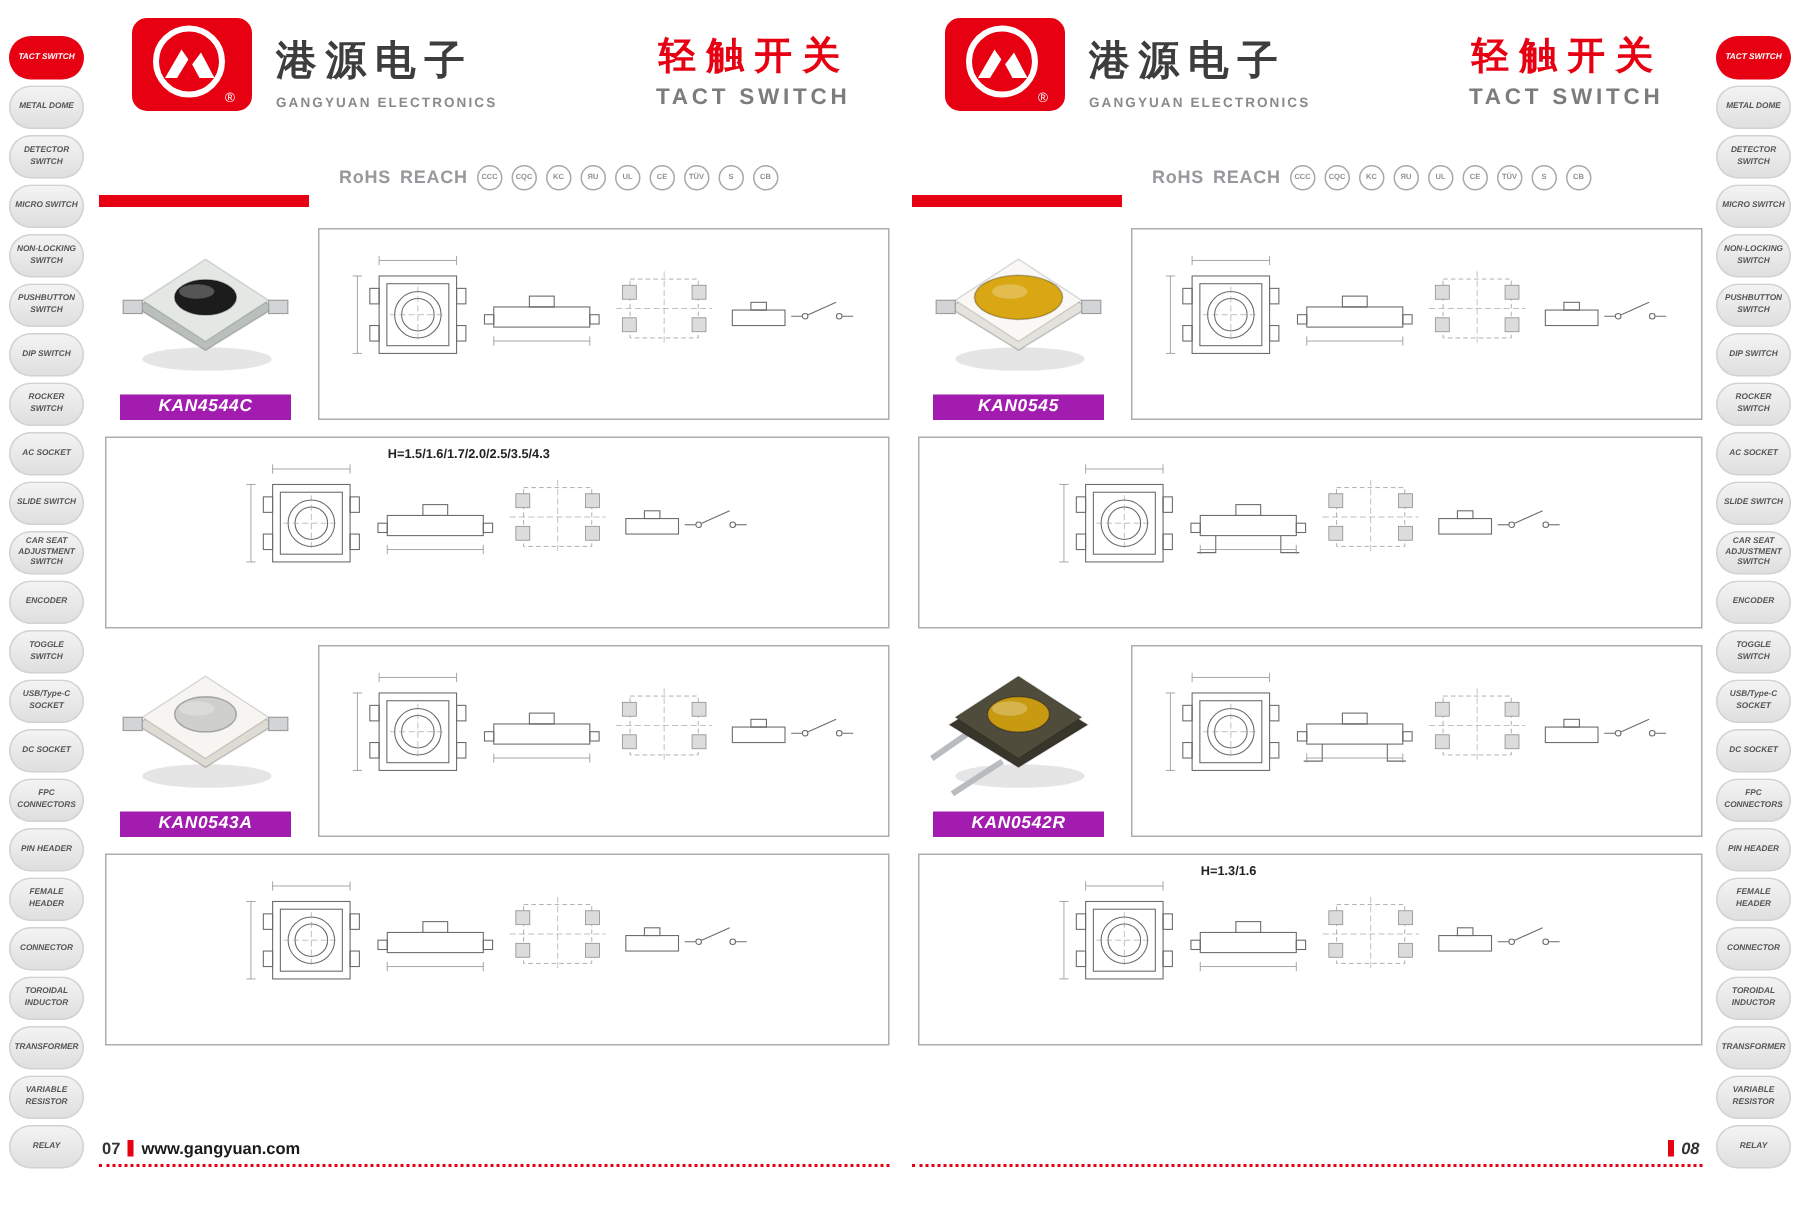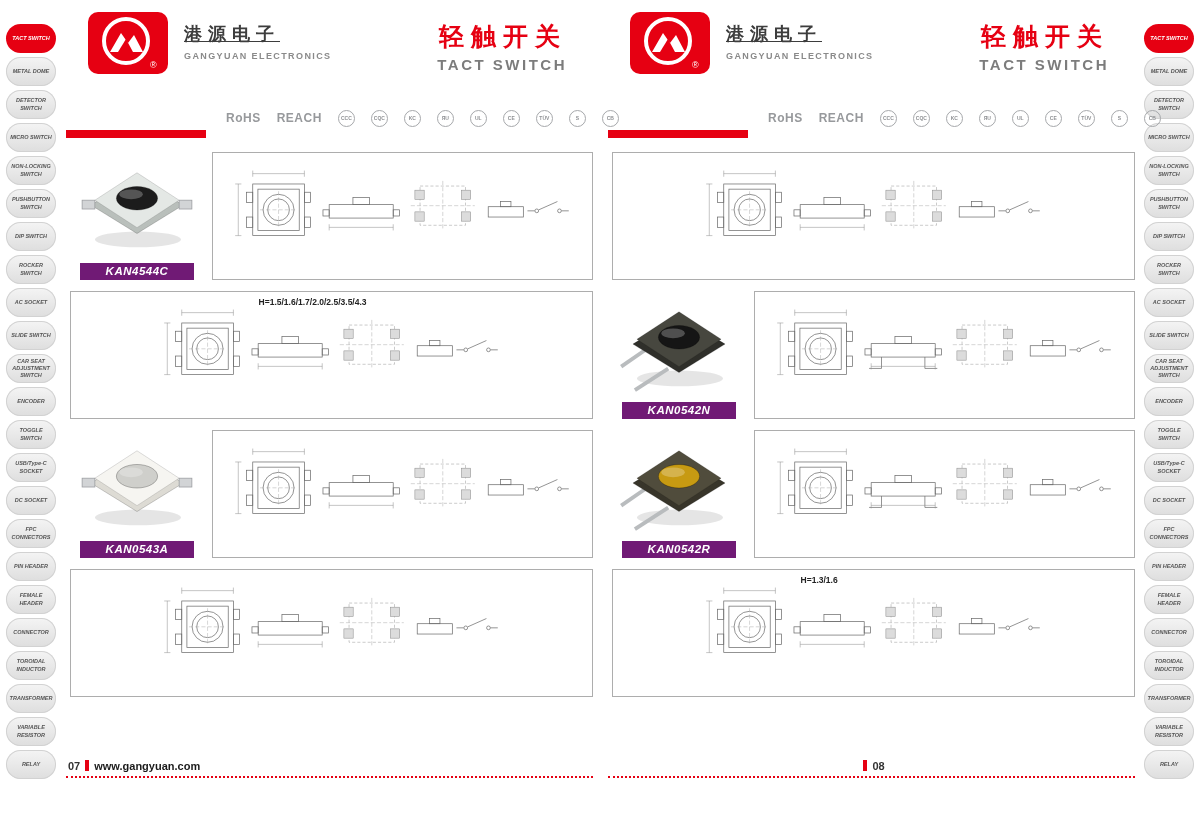--- a/index.html
+++ b/index.html
@@ -22,59 +22,59 @@
   
   .page { position:absolute; top:10px; width:527px; height:795px; }
   .page.left { left:66px; } .page.right { left:608px; }
 
   
   .page-header { position:relative; height:90px; }
   .logo-box { position:absolute; left:22px; top:2px; width:80px; height:62px;
     background:#e60012; border-radius:10px; }
   .logo-box svg { width:100%; height:100%; display:block; }
   .brand { position:absolute; left:118px; top:12px; }
-  .brand-cn { font-size:18px; font-weight:bold; color:#3d3d3d; letter-spacing:6px;
-    font-family:"DejaVu Sans", sans-serif;text-decoration:underline; }
+  .brand-cn { font-size:27px; font-weight:bold; color:#3d3d3d; letter-spacing:6px;
+    font-family:"DejaVu Sans", sans-serif; }
   .brand-en { font-size:9px; font-weight:bold; color:#8a8a8a; letter-spacing:1.4px; margin-top:5px; }
   .title { position:absolute; right:26px; top:10px; text-align:right; }
   .title-cn { font-size:25px; font-weight:bold; color:#e60012; letter-spacing:7px;
     font-family:"DejaVu Sans", sans-serif; }
   .title-en { font-size:15px; font-weight:bold; color:#7c7c7c; letter-spacing:2.5px; margin-top:3px; }
 
   
   .cert-row { position:absolute; top:98px; left:160px; height:20px;
-    display:flex; align-items:center; gap:16px; }
+    display:flex; align-items:center; gap:6px; }
   .cert-text { font-size:12px; font-weight:bold; color:#97999c; letter-spacing:0.5px; }
   .mark { width:17px; height:17px; border:1.2px solid #a6a8ab; border-radius:50%;
     color:#8f9194; font-size:5px; font-weight:bold;
     display:flex; align-items:center; justify-content:center; flex:0 0 17px; }
 
   .red-bar { position:absolute; top:120px; left:0; width:140px; height:8px; background:#e60012; }
 
   
   .products { position:absolute; top:142px; left:0; right:0;
     display:flex; flex-direction:column; gap:11px; }
   .product-row { display:flex; height:128px; }
   .photo-col { width:142px; display:flex; flex-direction:column; align-items:center;
     justify-content:flex-end; }
   .photo { width:128px; height:98px; }
   .photo svg { width:100%; height:100%; display:block; }
-  .part-label { width:114px; background:#701a75; color:#ffffff; font-weight:bold;
+  .part-label { width:114px; background:#a21caf; color:#ffffff; font-weight:bold;
     font-style:italic; font-size:11.5px; text-align:center; padding:2.5px 0 3px;
     letter-spacing:0.5px; margin-top:4px; }
   .drawing-box { flex:1; border:1px solid #adadad; margin-left:4px; position:relative;
     background:#ffffff; }
   .drawing-box svg { position:absolute; inset:0; width:100%; height:100%; }
   .drawing-note { position:absolute; top:5px; left:36%; font-size:8.5px; color:#222;
     font-weight:bold; z-index:2; }
 
   
   .page-footer { position:absolute; top:748px; left:0; right:0; }
   .footer-content { display:flex; align-items:center; height:15px; padding:0 2px; }
-  .footer-content.right-align { justify-content:center; }
+  .footer-content.right-align { justify-content:flex-end;font-style:italic; }
   .page-num { font-size:11px; font-weight:bold; color:#333; }
   .red-tick { width:4px; height:11px; background:#e60012; margin:0 5px; }
   .site { font-size:11px; font-weight:bold; color:#1a1a1a; }
   .footer-line { border-top:2px dotted #e60012; margin-top:3px; }
 </style>
 </head>
 <body>
 
 <div class="sidebar left">
     <div class="pill active">TACT SWITCH</div>
@@ -417,82 +417,82 @@
       <span class="mark">ЯU</span>
       <span class="mark">UL</span>
       <span class="mark">CE</span>
       <span class="mark">TÜV</span>
       <span class="mark">S</span>
       <span class="mark">CB</span>
     </div>
     <div class="red-bar"></div>
     <div class="products">
       <div class="product-row">
-      <div class="drawing-box">
-        <div class="drawing-note"></div>
-        <svg viewBox="0 0 330 122" preserveAspectRatio="xMidYMid meet">
-    <g transform="translate(20,30)">
-      <rect x="0" y="0" width="50" height="50" stroke="#6b6b6b" stroke-width="0.7" fill="none"></rect>
-      <rect x="5" y="5" width="40" height="40" stroke="#6b6b6b" stroke-width="0.7" fill="none"></rect>
-      <circle cx="25" cy="25" r="15" stroke="#6b6b6b" stroke-width="0.7" fill="none"></circle>
-      <circle cx="25" cy="25" r="10.5" stroke="#6b6b6b" stroke-width="0.7" fill="none"></circle>
-      <path d="M25 7 V43 M7 25 H43" stroke="#9a9a9a" stroke-width="0.4" stroke-dasharray="4 2" fill="none"></path>
-      <rect x="-6" y="8" width="6" height="10" stroke="#6b6b6b" stroke-width="0.7" fill="none"></rect>
-      <rect x="-6" y="32" width="6" height="10" stroke="#6b6b6b" stroke-width="0.7" fill="none"></rect>
-      <rect x="50" y="8" width="6" height="10" stroke="#6b6b6b" stroke-width="0.7" fill="none"></rect>
-      <rect x="50" y="32" width="6" height="10" stroke="#6b6b6b" stroke-width="0.7" fill="none"></rect>
-      <path d="M0 -10 H50 M0 -13 V-7 M50 -13 V-7" stroke="#8e8e8e" stroke-width="0.5" fill="none"></path>
-      <path d="M-14 0 V50 M-17 0 H-11 M-17 50 H-11" stroke="#8e8e8e" stroke-width="0.5" fill="none"></path>
-    </g>
-    <g transform="translate(94,50)">
-      <rect x="0" y="0" width="62" height="13" stroke="#6b6b6b" stroke-width="0.7" fill="none"></rect>
-      <rect x="23" y="-7" width="16" height="7" stroke="#6b6b6b" stroke-width="0.7" fill="none"></rect>
-      <rect x="-6" y="5" width="6" height="6" stroke="#6b6b6b" stroke-width="0.7" fill="none"></rect>
-      <rect x="62" y="5" width="6" height="6" stroke="#6b6b6b" stroke-width="0.7" fill="none"></rect>
-
-      <path d="M0 22 H62 M0 19 V25 M62 19 V25" stroke="#8e8e8e" stroke-width="0.5" fill="none"></path>
-    </g>
-    <g transform="translate(182,32)">
-      <rect x="0" y="0" width="44" height="38" stroke="#9a9a9a" stroke-width="0.5" stroke-dasharray="3 2" fill="none"></rect>
-      <rect x="-5" y="4" width="9" height="9" fill="#dcdcdc" stroke="#8b8b8b" stroke-width="0.5"></rect>
-      <rect x="-5" y="25" width="9" height="9" fill="#dcdcdc" stroke="#8b8b8b" stroke-width="0.5"></rect>
-      <rect x="40" y="4" width="9" height="9" fill="#dcdcdc" stroke="#8b8b8b" stroke-width="0.5"></rect>
-      <rect x="40" y="25" width="9" height="9" fill="#dcdcdc" stroke="#8b8b8b" stroke-width="0.5"></rect>
-      <path d="M22 -5 V43 M-9 19 H53" stroke="#9a9a9a" stroke-width="0.4" stroke-dasharray="4 2" fill="none"></path>
-    </g>
-    <g transform="translate(248,52)">
-      <rect x="0" y="0" width="34" height="10" stroke="#6b6b6b" stroke-width="0.7" fill="none"></rect>
-      <rect x="12" y="-5" width="10" height="5" stroke="#6b6b6b" stroke-width="0.7" fill="none"></rect>
-    </g>
-    <g transform="translate(292,50)">
-      <path d="M-6 6 H1" stroke="#6b6b6b" stroke-width="0.7" fill="none"></path>
-      <circle cx="3" cy="6" r="1.8" stroke="#6b6b6b" stroke-width="0.7" fill="none"></circle>
-      <path d="M5 5 L23 -3" stroke="#6b6b6b" stroke-width="0.7" fill="none"></path>
-      <circle cx="25" cy="6" r="1.8" stroke="#6b6b6b" stroke-width="0.7" fill="none"></circle>
-      <path d="M27 6 H34" stroke="#6b6b6b" stroke-width="0.7" fill="none"></path>
-    </g>
-  </svg>
-      </div>
-      </div>
-      <div class="product-row">
       <div class="photo-col">
         <div class="photo">
             <svg viewBox="0 0 130 100" preserveAspectRatio="xMidYMid meet">
     <ellipse cx="66" cy="80" rx="44" ry="8" fill="#000" opacity="0.10"></ellipse>
-    <path d="M32 50 L6 68" stroke="#b9bcbe" stroke-width="4" fill="none"></path>
-     <path d="M54 70 L20 92" stroke="#b9bcbe" stroke-width="4" fill="none"></path>
-    <polygon points="65,16 112,45 65,74 18,45" fill="#2f2f2a" stroke="#00000033" stroke-width="1"></polygon>
-    <polygon points="65,12 108,40 65,68 22,40" fill="#47473f" stroke="#00000022" stroke-width="1"></polygon>
-
-    <ellipse cx="65" cy="38" rx="21" ry="12" fill="#151515" stroke="#00000044" stroke-width="1"></ellipse>
+
+    <polygon points="65,16 112,45 65,74 18,45" fill="#e3e2dd" stroke="#00000033" stroke-width="1"></polygon>
+    <polygon points="65,12 108,40 65,68 22,40" fill="#f9f8f5" stroke="#00000022" stroke-width="1"></polygon>
+    <rect x="9" y="40" width="13" height="9" fill="#d2d4d6" stroke="#9b9da0" stroke-width="0.8"></rect>
+     <rect x="108" y="40" width="13" height="9" fill="#d2d4d6" stroke="#9b9da0" stroke-width="0.8"></rect>
+    <ellipse cx="65" cy="38" rx="30" ry="15" fill="#d9a713" stroke="#00000044" stroke-width="1"></ellipse>
     <ellipse cx="59" cy="34" rx="12" ry="5" fill="#ffffff" opacity="0.25"></ellipse>
   </svg>
           </div>
-        <div class="part-label">KAN0542N</div>
-      </div>
+        <div class="part-label">KAN0545</div>
+      </div>
+      <div class="drawing-box">
+        <div class="drawing-note"></div>
+        <svg viewBox="0 0 330 122" preserveAspectRatio="xMidYMid meet">
+    <g transform="translate(20,30)">
+      <rect x="0" y="0" width="50" height="50" stroke="#6b6b6b" stroke-width="0.7" fill="none"></rect>
+      <rect x="5" y="5" width="40" height="40" stroke="#6b6b6b" stroke-width="0.7" fill="none"></rect>
+      <circle cx="25" cy="25" r="15" stroke="#6b6b6b" stroke-width="0.7" fill="none"></circle>
+      <circle cx="25" cy="25" r="10.5" stroke="#6b6b6b" stroke-width="0.7" fill="none"></circle>
+      <path d="M25 7 V43 M7 25 H43" stroke="#9a9a9a" stroke-width="0.4" stroke-dasharray="4 2" fill="none"></path>
+      <rect x="-6" y="8" width="6" height="10" stroke="#6b6b6b" stroke-width="0.7" fill="none"></rect>
+      <rect x="-6" y="32" width="6" height="10" stroke="#6b6b6b" stroke-width="0.7" fill="none"></rect>
+      <rect x="50" y="8" width="6" height="10" stroke="#6b6b6b" stroke-width="0.7" fill="none"></rect>
+      <rect x="50" y="32" width="6" height="10" stroke="#6b6b6b" stroke-width="0.7" fill="none"></rect>
+      <path d="M0 -10 H50 M0 -13 V-7 M50 -13 V-7" stroke="#8e8e8e" stroke-width="0.5" fill="none"></path>
+      <path d="M-14 0 V50 M-17 0 H-11 M-17 50 H-11" stroke="#8e8e8e" stroke-width="0.5" fill="none"></path>
+    </g>
+    <g transform="translate(94,50)">
+      <rect x="0" y="0" width="62" height="13" stroke="#6b6b6b" stroke-width="0.7" fill="none"></rect>
+      <rect x="23" y="-7" width="16" height="7" stroke="#6b6b6b" stroke-width="0.7" fill="none"></rect>
+      <rect x="-6" y="5" width="6" height="6" stroke="#6b6b6b" stroke-width="0.7" fill="none"></rect>
+      <rect x="62" y="5" width="6" height="6" stroke="#6b6b6b" stroke-width="0.7" fill="none"></rect>
+
+      <path d="M0 22 H62 M0 19 V25 M62 19 V25" stroke="#8e8e8e" stroke-width="0.5" fill="none"></path>
+    </g>
+    <g transform="translate(182,32)">
+      <rect x="0" y="0" width="44" height="38" stroke="#9a9a9a" stroke-width="0.5" stroke-dasharray="3 2" fill="none"></rect>
+      <rect x="-5" y="4" width="9" height="9" fill="#dcdcdc" stroke="#8b8b8b" stroke-width="0.5"></rect>
+      <rect x="-5" y="25" width="9" height="9" fill="#dcdcdc" stroke="#8b8b8b" stroke-width="0.5"></rect>
+      <rect x="40" y="4" width="9" height="9" fill="#dcdcdc" stroke="#8b8b8b" stroke-width="0.5"></rect>
+      <rect x="40" y="25" width="9" height="9" fill="#dcdcdc" stroke="#8b8b8b" stroke-width="0.5"></rect>
+      <path d="M22 -5 V43 M-9 19 H53" stroke="#9a9a9a" stroke-width="0.4" stroke-dasharray="4 2" fill="none"></path>
+    </g>
+    <g transform="translate(248,52)">
+      <rect x="0" y="0" width="34" height="10" stroke="#6b6b6b" stroke-width="0.7" fill="none"></rect>
+      <rect x="12" y="-5" width="10" height="5" stroke="#6b6b6b" stroke-width="0.7" fill="none"></rect>
+    </g>
+    <g transform="translate(292,50)">
+      <path d="M-6 6 H1" stroke="#6b6b6b" stroke-width="0.7" fill="none"></path>
+      <circle cx="3" cy="6" r="1.8" stroke="#6b6b6b" stroke-width="0.7" fill="none"></circle>
+      <path d="M5 5 L23 -3" stroke="#6b6b6b" stroke-width="0.7" fill="none"></path>
+      <circle cx="25" cy="6" r="1.8" stroke="#6b6b6b" stroke-width="0.7" fill="none"></circle>
+      <path d="M27 6 H34" stroke="#6b6b6b" stroke-width="0.7" fill="none"></path>
+    </g>
+  </svg>
+      </div>
+      </div>
+      <div class="product-row">
       <div class="drawing-box">
         <div class="drawing-note"></div>
         <svg viewBox="0 0 330 122" preserveAspectRatio="xMidYMid meet">
     <g transform="translate(20,30)">
       <rect x="0" y="0" width="50" height="50" stroke="#6b6b6b" stroke-width="0.7" fill="none"></rect>
       <rect x="5" y="5" width="40" height="40" stroke="#6b6b6b" stroke-width="0.7" fill="none"></rect>
       <circle cx="25" cy="25" r="15" stroke="#6b6b6b" stroke-width="0.7" fill="none"></circle>
       <circle cx="25" cy="25" r="10.5" stroke="#6b6b6b" stroke-width="0.7" fill="none"></circle>
       <path d="M25 7 V43 M7 25 H43" stroke="#9a9a9a" stroke-width="0.4" stroke-dasharray="4 2" fill="none"></path>
       <rect x="-6" y="8" width="6" height="10" stroke="#6b6b6b" stroke-width="0.7" fill="none"></rect>

